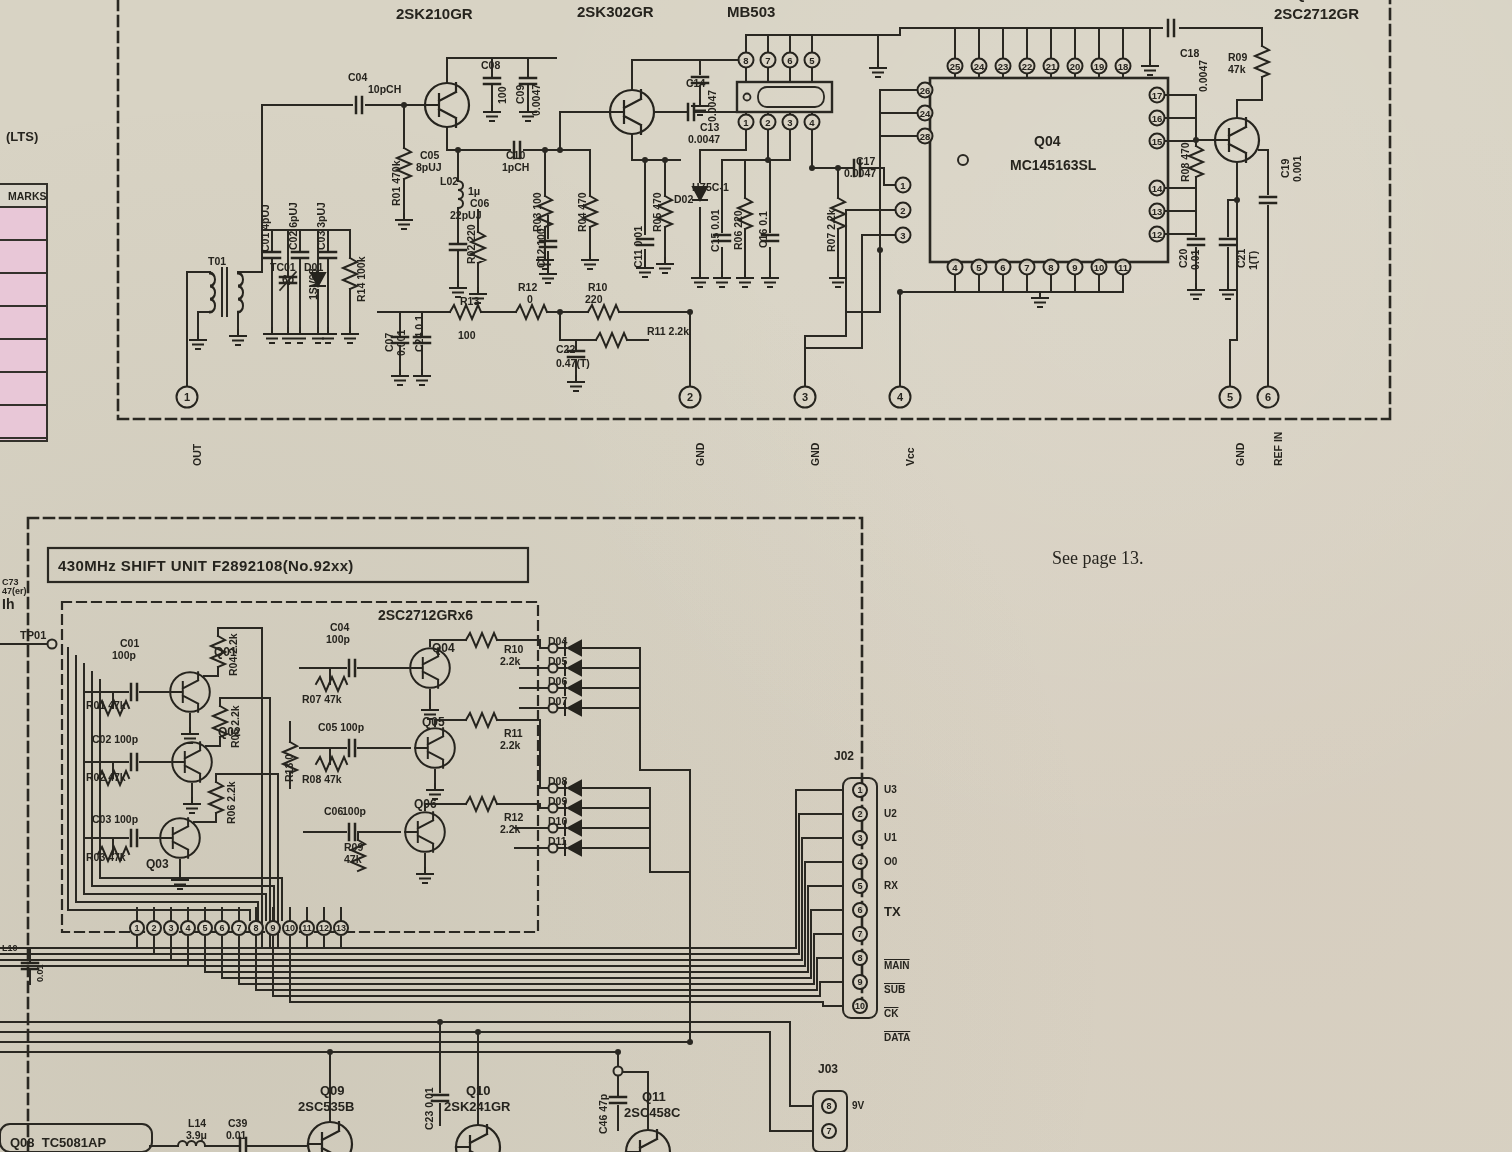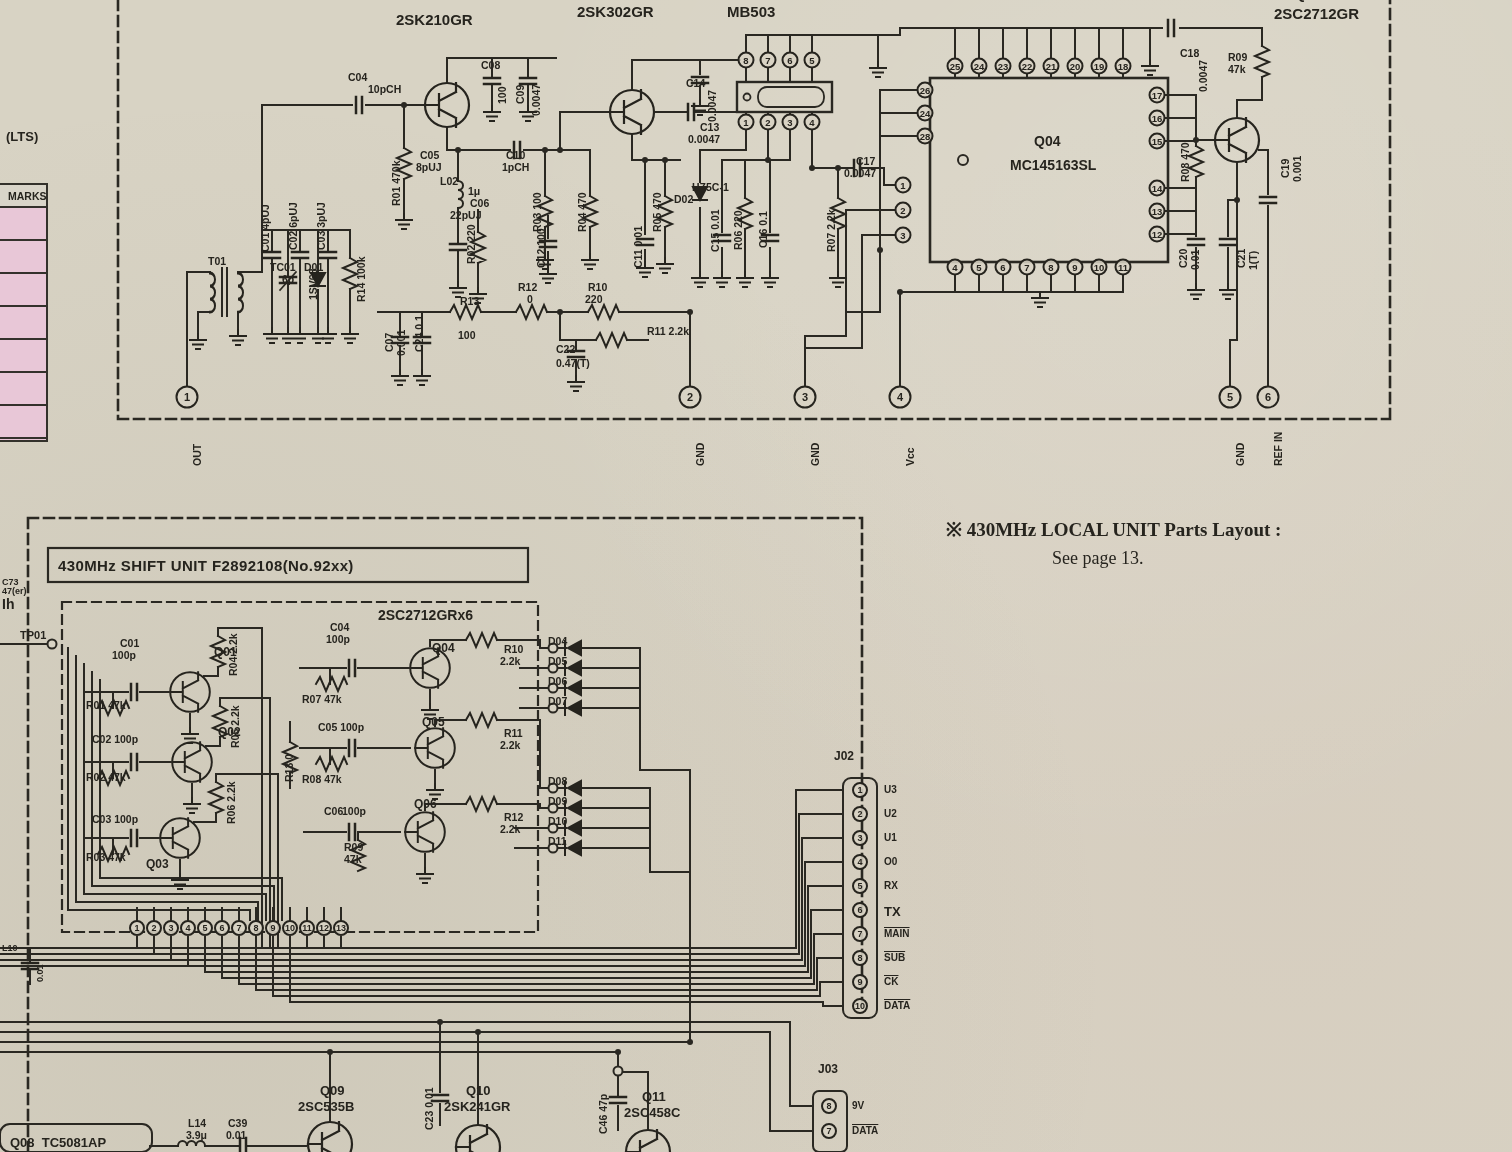--- a/index.html
+++ b/index.html
@@ -18,21 +18,21 @@
     white-space:pre;color:#26241e;transform-origin:0 0;
   }
   .cpin{
     position:absolute;width:17px;height:17px;border:2px solid #26241e;border-radius:50%;
     display:flex;align-items:center;justify-content:center;
     font-weight:700;font-size:9.5px;line-height:1;color:#26241e;
     background:rgba(216,211,196,0.88);transform:translate(-50%,-50%);box-sizing:border-box;
   }
   .cpin.big{width:23px;height:23px;font-size:11px;}
   .cpin.sm{width:16px;height:16px;font-size:9px;}
-  .bar{text-decoration:overline;}
+  .bar{text-decoration:overline;margin-top:32px;}
   .shift-title{position:absolute;left:58px;top:557px;font-weight:700;font-size:15px;letter-spacing:0.4px;}
   .note-l1{position:absolute;left:946px;top:516px;font-family:"Liberation Serif",serif;font-size:19px;font-weight:700;}
   .note-l2{position:absolute;left:1052px;top:548px;font-family:"Liberation Serif",serif;font-size:18px;}
   .marks-table{position:absolute;left:-4px;top:183px;width:52px;height:259px;border:2.5px solid #33312b;box-sizing:border-box;background:#e8c7d7;}
   .marks-header{height:21px;background:#d9d5c9;border-bottom:2px solid #33312b;display:flex;align-items:center;padding-left:10px;font-weight:700;font-size:10.5px;}
   .marks-row{height:31px;border-bottom:2px solid #33312b;background:#e8c7d7;}
 </style>
 </head>
 <body>
 
@@ -279,36 +279,35 @@
           <circle cx="690" cy="312" r="3"></circle>
         <circle cx="330" cy="1052" r="3"></circle>
           <circle cx="478" cy="1032" r="3"></circle>
           <circle cx="440" cy="1022" r="3"></circle>
         <circle cx="618" cy="1052" r="3"></circle>
           <circle cx="690" cy="1042" r="3"></circle>
       </g>
     </g>
   </svg>
 
-  <div class="note-l1">※ 430MHz LOCAL UNIT Parts Layout :</div>
   <div class="note-l2">See page 13.</div>
   <div class="shift-title">430MHz SHIFT UNIT F2892108(No.92xx)</div>
 
   <div class="marks-table">
     <div class="marks-header">MARKS</div>
     <div class="marks-row"></div>
     <div class="marks-row"></div>
     <div class="marks-row"></div>
     <div class="marks-row"></div>
     <div class="marks-row"></div>
     <div class="marks-row"></div>
     <div class="marks-row"></div>
   </div>
 
-<span class="lbl" style="left: 396px; top: 12px; font-size: 15px;">2SK210GR</span>
+<span class="lbl" style="left: 396px; top: 6px; font-size: 15px;">2SK210GR</span>
     <span class="lbl" style="left: 577px; top: 4px; font-size: 15px;">2SK302GR</span>
     <span class="lbl" style="left: 727px; top: 4px; font-size: 15px;">MB503</span>
     <span class="lbl" style="left: 1294px; top: -14px; font-size: 15px;">Q05</span>
     <span class="lbl" style="left: 1274px; top: 6px; font-size: 15px;">2SC2712GR</span>
     <span class="lbl" style="left: 348px; top: 72px;">C04</span>
     <span class="lbl" style="left: 340px; top: 84px; margin-left: 28px;">10pCH</span>
     <span class="lbl" style="left: 481px; top: 60px;">C08</span>
     <span class="lbl" style="left: 497px; top: 104px; transform: rotate(-90deg);">100</span>
     <span class="lbl" style="left: 515px; top: 104px; transform: rotate(-90deg);">C09</span>
     <span class="lbl" style="left: 531px; top: 116px; transform: rotate(-90deg);">0.0047</span>

